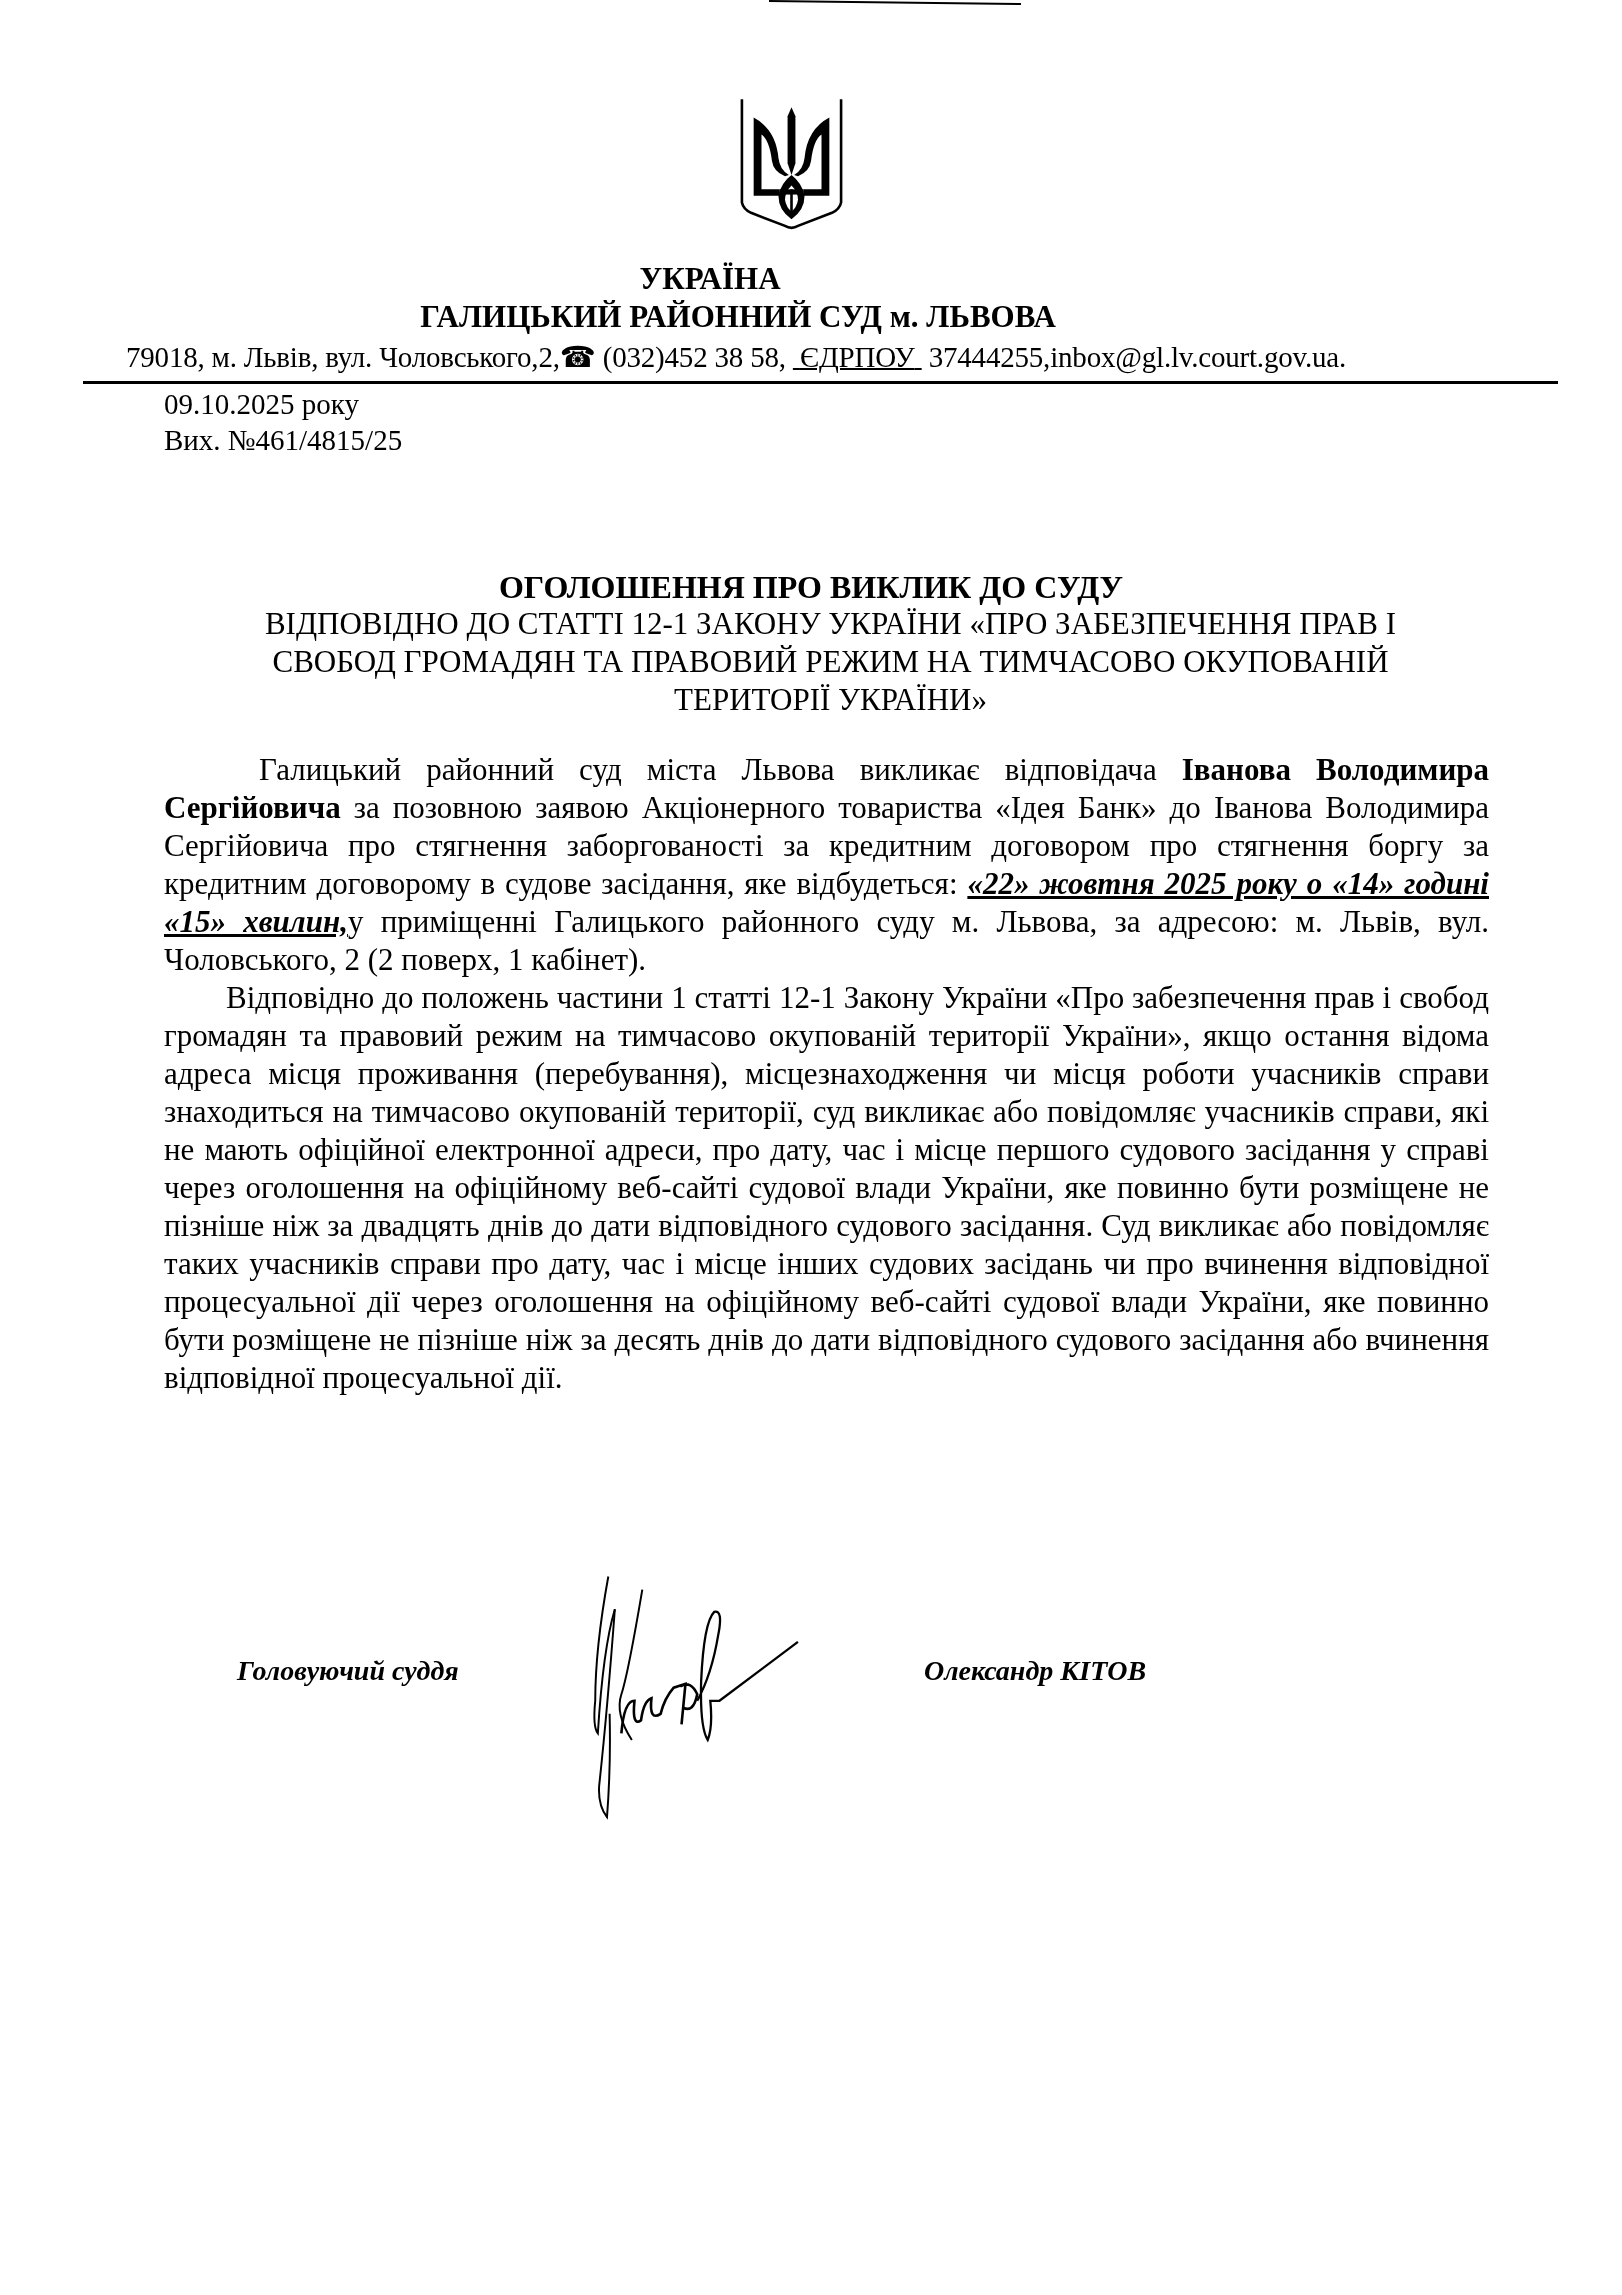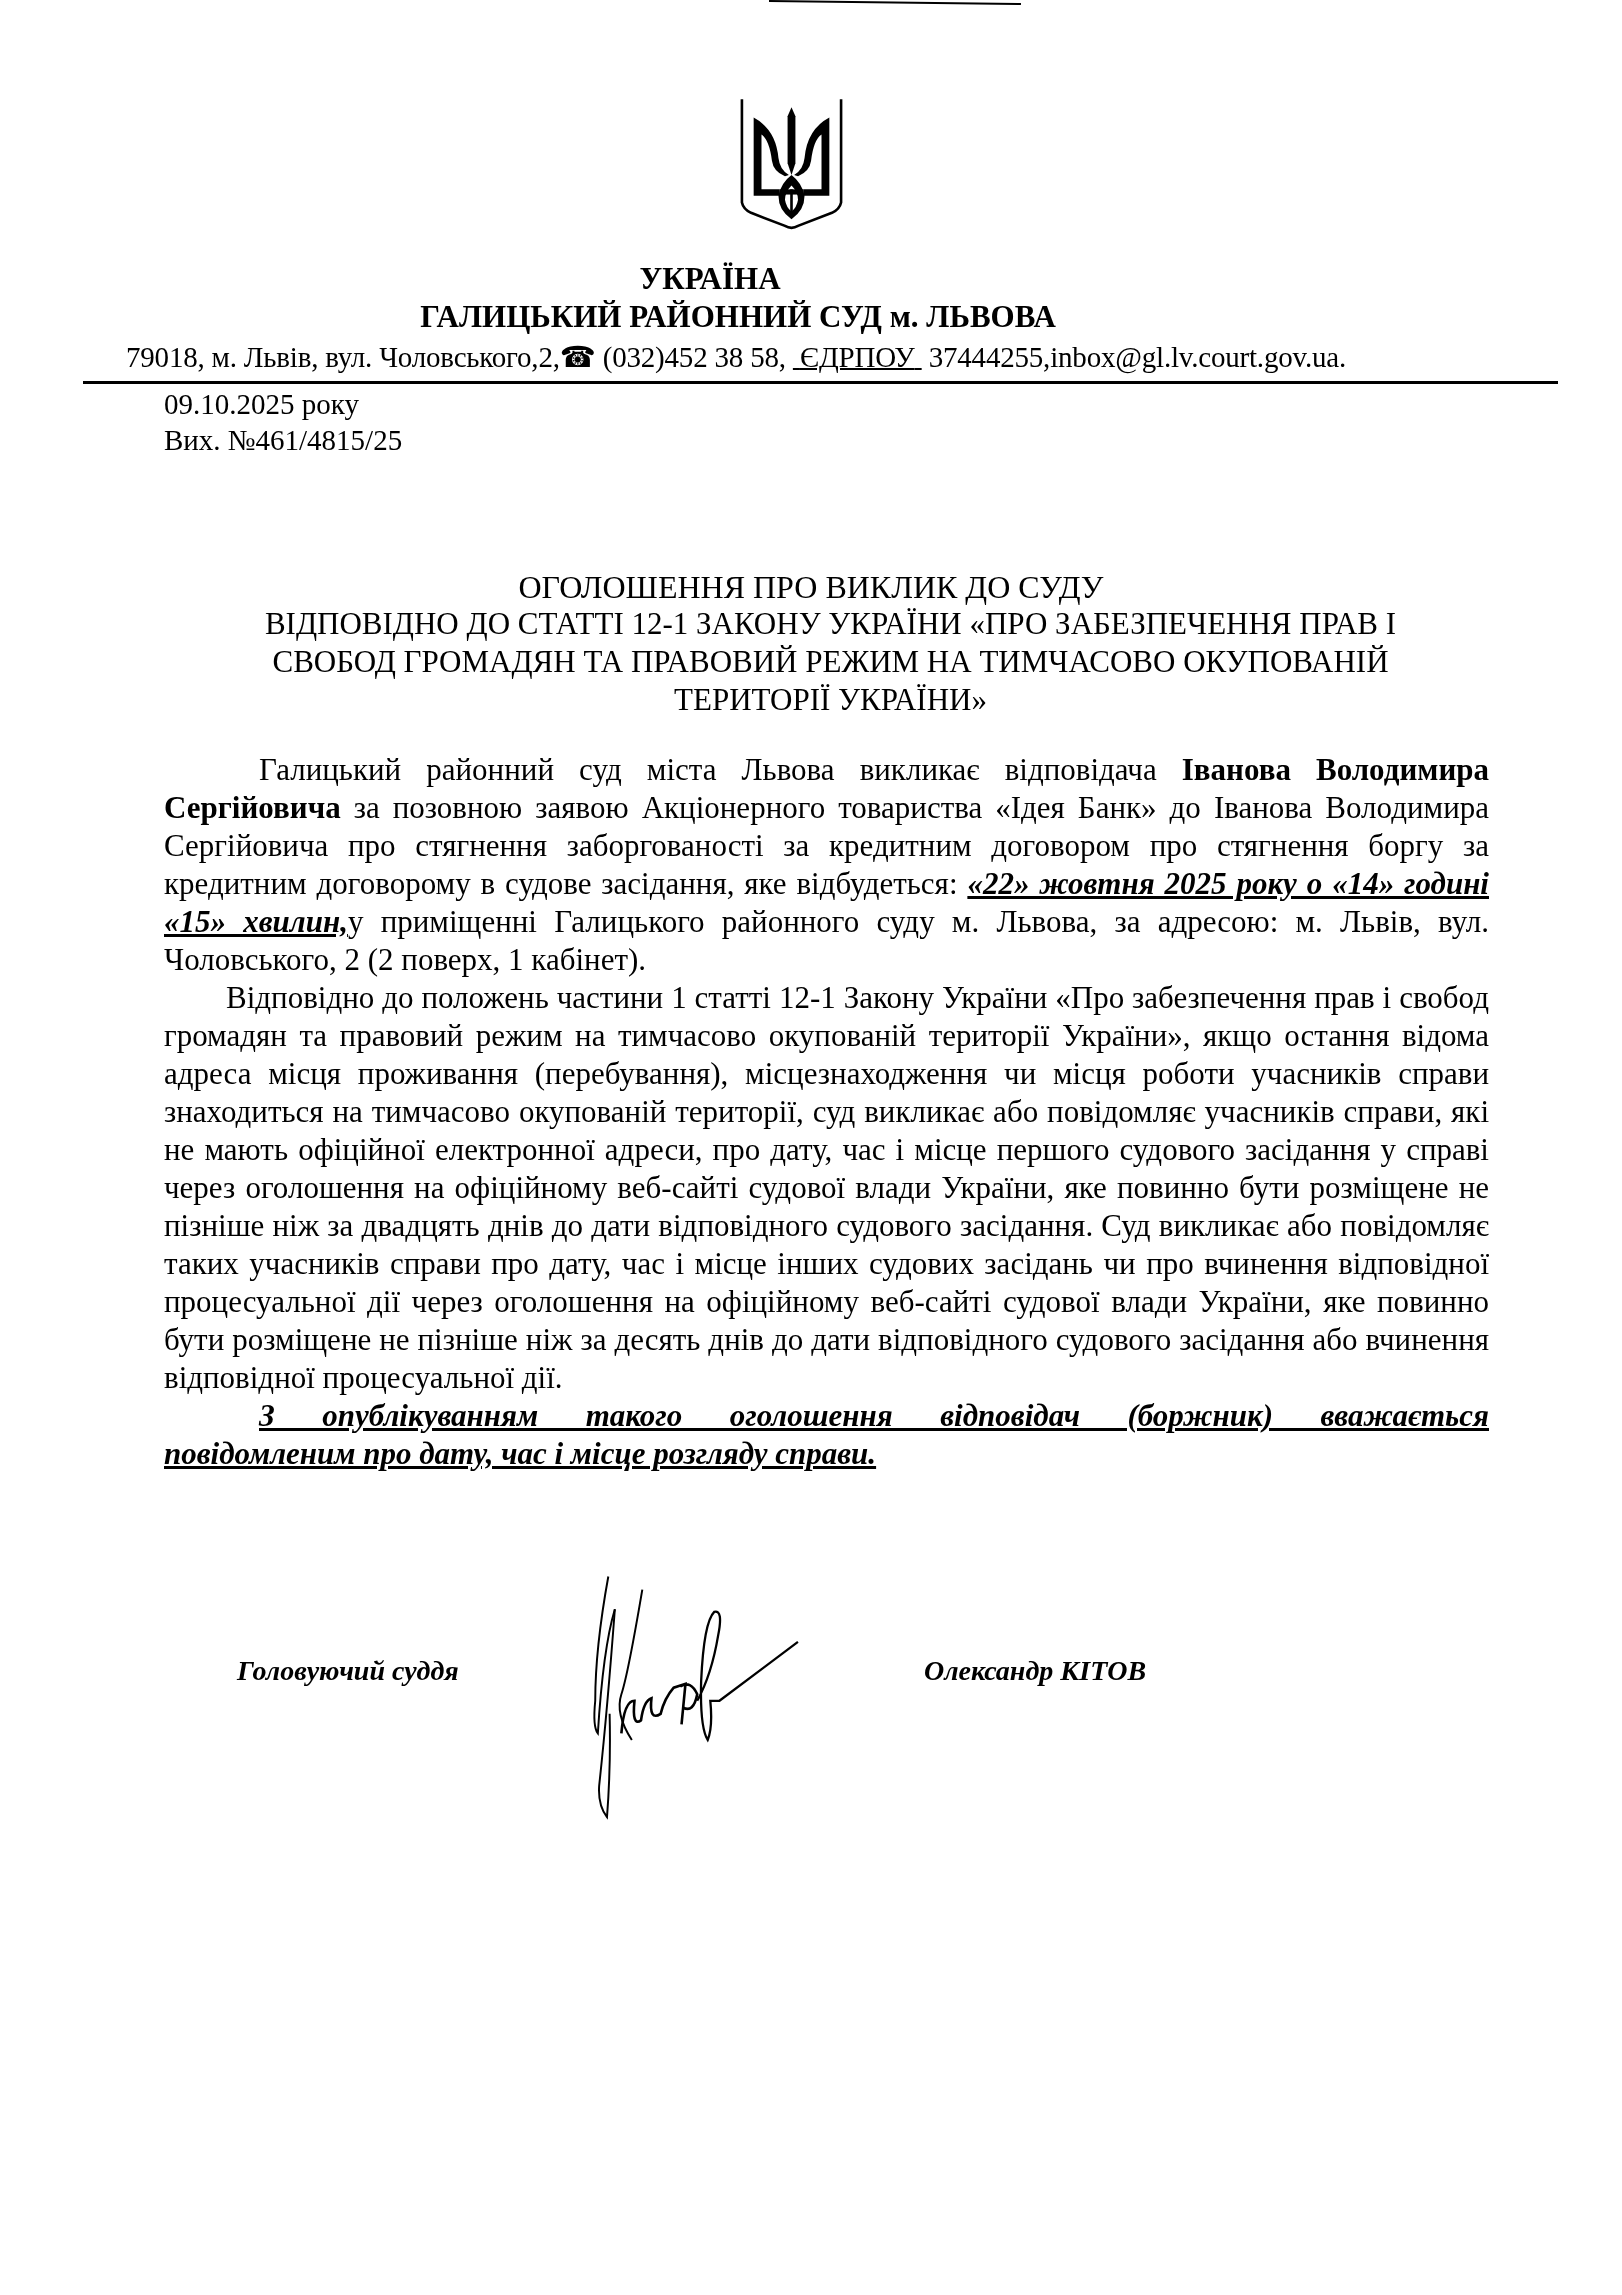--- a/index.html
+++ b/index.html
@@ -82,21 +82,21 @@
     }
     .meta-date { top: 386px; }
     .meta-ref { top: 422px; }
 
     .title {
       position: absolute;
       left: 0;
       width: 1622px;
       top: 568px;
       text-align: center;
-      font-weight: normal;
+      font-weight: bold;
       font-size: 32px;
       line-height: 38px;
     }
     .subtitle {
       position: absolute;
       left: 209px;
       width: 1243px;
       top: 605px;
       text-align: center;
       font-size: 31px;
@@ -195,21 +195,20 @@
 
 <div class="meta meta-date">09.10.2025 року</div>
 <div class="meta meta-ref">Вих. №461/4815/25</div>
 
 <div class="title">ОГОЛОШЕННЯ ПРО ВИКЛИК ДО СУДУ</div>
 <div class="subtitle">ВІДПОВІДНО ДО СТАТТІ 12-1 ЗАКОНУ УКРАЇНИ «ПРО ЗАБЕЗПЕЧЕННЯ ПРАВ І СВОБОД ГРОМАДЯН ТА ПРАВОВИЙ РЕЖИМ НА ТИМЧАСОВО ОКУПОВАНІЙ ТЕРИТОРІЇ УКРАЇНИ»</div>
 
 <div class="body">
   <p><span>Галицький районний суд міста Львова викликає відповідача </span><b>Іванова Володимира Сергійовича</b><span> за позовною заявою Акціонерного товариства «Ідея Банк» до Іванова Володимира Сергійовича про стягнення заборгованості за кредитним договором про стягнення боргу за кредитним договорому в судове засідання, яке відбудеться: </span><span class="dt">«22» жовтня 2025 року о «14» годині «15» хвилин,</span><span>у приміщенні Галицького районного суду м. Львова, за адресою: м. Львів, вул. Чоловського, 2 (2 поверх, 1 кабінет).</span></p>
   <p class="indent-small">Відповідно до положень частини 1 статті 12-1 Закону України «Про забезпечення прав і свобод громадян та правовий режим на тимчасово окупованій території України», якщо остання відома адреса місця проживання (перебування), місцезнаходження чи місця роботи учасників справи знаходиться на тимчасово окупованій території, суд викликає або повідомляє учасників справи, які не мають офіційної електронної адреси, про дату, час і місце першого судового засідання у справі через оголошення на офіційному веб-сайті судової влади України, яке повинно бути розміщене не пізніше ніж за двадцять днів до дати відповідного судового засідання. Суд викликає або повідомляє таких учасників справи про дату, час і місце інших судових засідань чи про вчинення відповідної процесуальної дії через оголошення на офіційному веб-сайті судової влади України, яке повинно бути розміщене не пізніше ніж за десять днів до дати відповідного судового засідання або вчинення відповідної процесуальної дії.</p>
-  <p><span class="notice">З опублікуванням такого оголошення відповідач (боржник) вважається</span> <span class="notice-2">повідомленим про дату, час і місце розгляду справи.</span></p>
 </div>
 
 <div class="sign-row">
   <span class="sign-role">Головуючий суддя</span>
   <span class="sign-name">Олександр КІТОВ</span>
 </div>
 
 <svg class="signature" viewBox="0 0 480 390">
   <path d="M60 10 Q40 120 40 200 Q36 240 44 250 Q52 120 70 60" fill="none" stroke="#000" stroke-width="3"></path>
   <path d="M70 60 Q58 220 46 330 Q44 360 58 378 Q64 300 62 220" fill="none" stroke="#000" stroke-width="3"></path>

